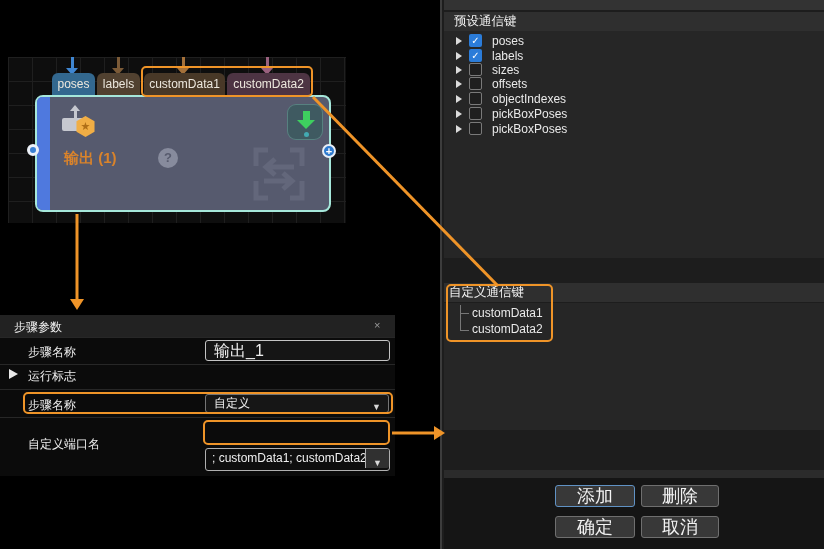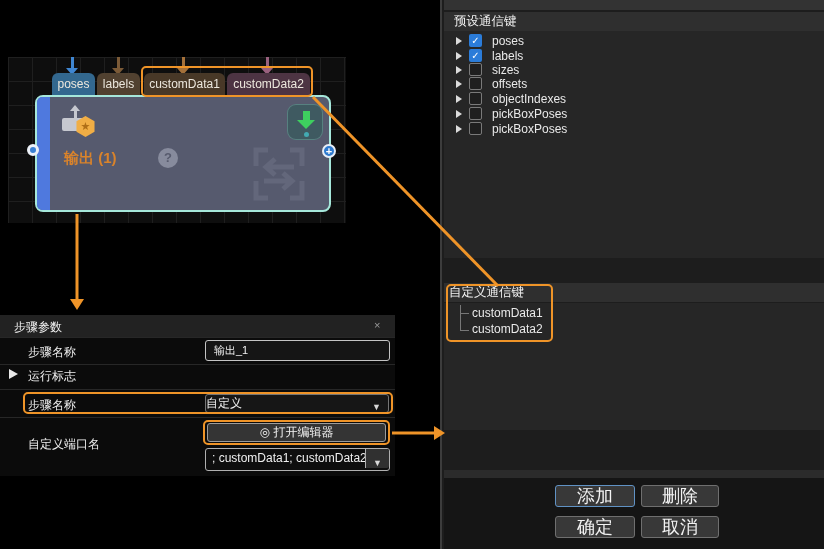--- a/index.html
+++ b/index.html
@@ -71,25 +71,25 @@
   #overlay { left:0; top:0; z-index:40; pointer-events:none; }
 
   
   #params { left:0; top:315px; width:395px; height:161px; background:#0b0b0b; }
   #params-header { left:0; top:0; width:395px; height:22px; background:#222222; }
   #params-title { left:14px; top:4px; color:#f2f2f2; font-size:12px; }
   #params-close { left:374px; top:4px; color:#9a9a9a; font-size:11px; }
   .p-label { color:#eeeeee; font-size:12px; }
   .p-sep { left:0; width:395px; height:1px; background:#272727; }
   #p-name-input { left:205px; top:25px; width:185px; height:21px; background:#151515;
-    border:1px solid #c4c4c4; border-radius:3px; color:#f0f0f0; font-size:11px; line-height:19px; padding-left:8px; }
+    border:1px solid #c4c4c4; border-radius:3px; color:#f0f0f0; font-size:16px; line-height:19px; padding-left:8px; }
   #p-expander { left:9px; top:54px; width:0; height:0;
     border-left:9px solid #e8e8e8; border-top:5.5px solid transparent; border-bottom:5.5px solid transparent; }
   #p-select { left:205px; top:79px; width:184px; height:19px; background:#161616;
-    border:1px solid #757575; border-radius:3px; color:#eeeeee; font-size:12px; line-height:17px; padding-left:0; }
+    border:1px solid #757575; border-radius:3px; color:#eeeeee; font-size:12px; line-height:17px; padding-left:8px; }
   .caret { position:absolute; right:7px; top:4px; color:#d8d8d8; font-size:9px; }
   #p-editor-btn { left:207px; top:108px; width:179px; height:19px; background:#343434;
     border:1px solid #9c9c9c; border-radius:3px; color:#f2f2f2; font-size:12px; line-height:17px; text-align:center; }
   #p-combo { left:205px; top:133px; width:185px; height:23px; background:#0e0e0e;
     border:1px solid #b0b0b0; border-radius:3px; color:#f0f0f0; font-size:12px; line-height:19px; }
   #p-combo-text { position:absolute; left:6px; top:0; white-space:nowrap; }
   #p-combo-btn { position:absolute; right:0; top:0; width:24px; height:19px; background:#303030;
     border-left:1px solid #b0b0b0; border-radius:0 2px 2px 0; }
   #p-combo-btn .caret { right:7px; top:5px; }
 
@@ -192,24 +192,20 @@
 
     <div class="abs p-sep" style="top:74px"></div>
     <div class="abs p-label" style="left:28px; top:82px">步骤名称</div>
     <div id="p-select" class="abs">
       <span>自定义</span>
       <span class="caret">▼</span>
     </div>
 
     <div class="abs p-sep" style="top:102px"></div>
     <div class="abs p-label" style="left:28px; top:121px">自定义端口名</div>
-    <div id="p-editor-btn" class="abs">
-      <span>◎</span>
-      <span>打开编辑器</span>
-    </div>
     <div id="p-combo" class="abs">
       <span id="p-combo-text">; customData1; customData2</span>
       <span id="p-combo-btn">
         <span class="caret">▼</span>
       </span>
     </div>
   </div>
 
   <div id="dialog" class="abs">
     <div id="dlg-topstrip" class="abs"></div>

